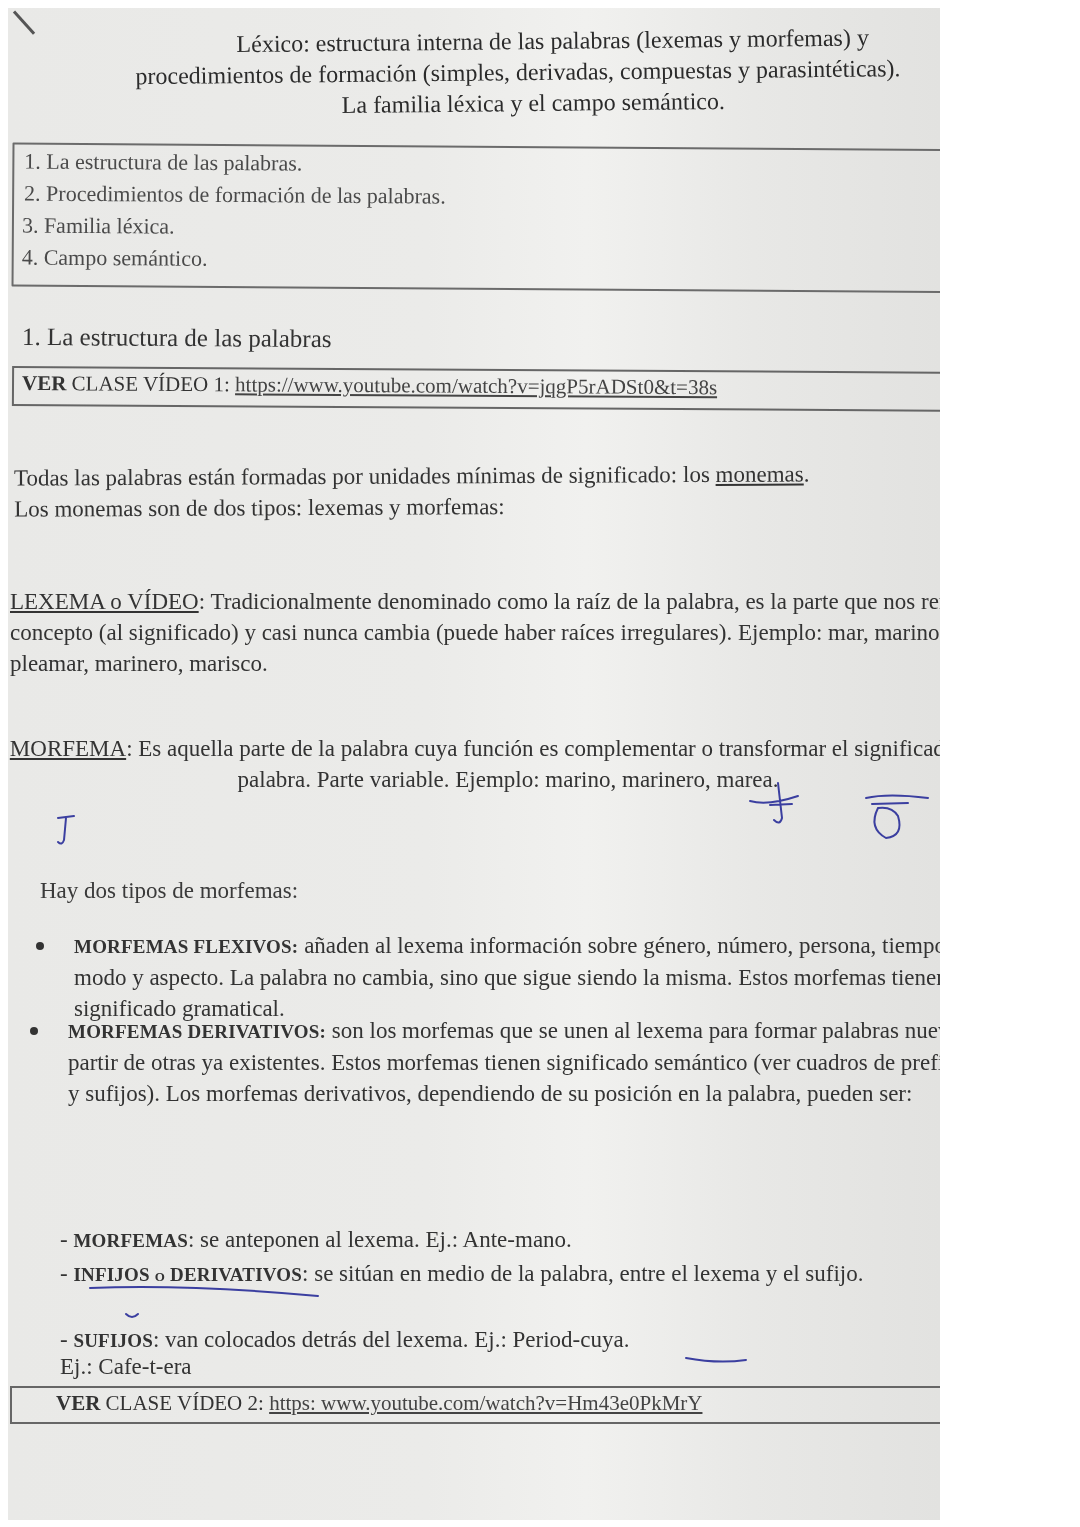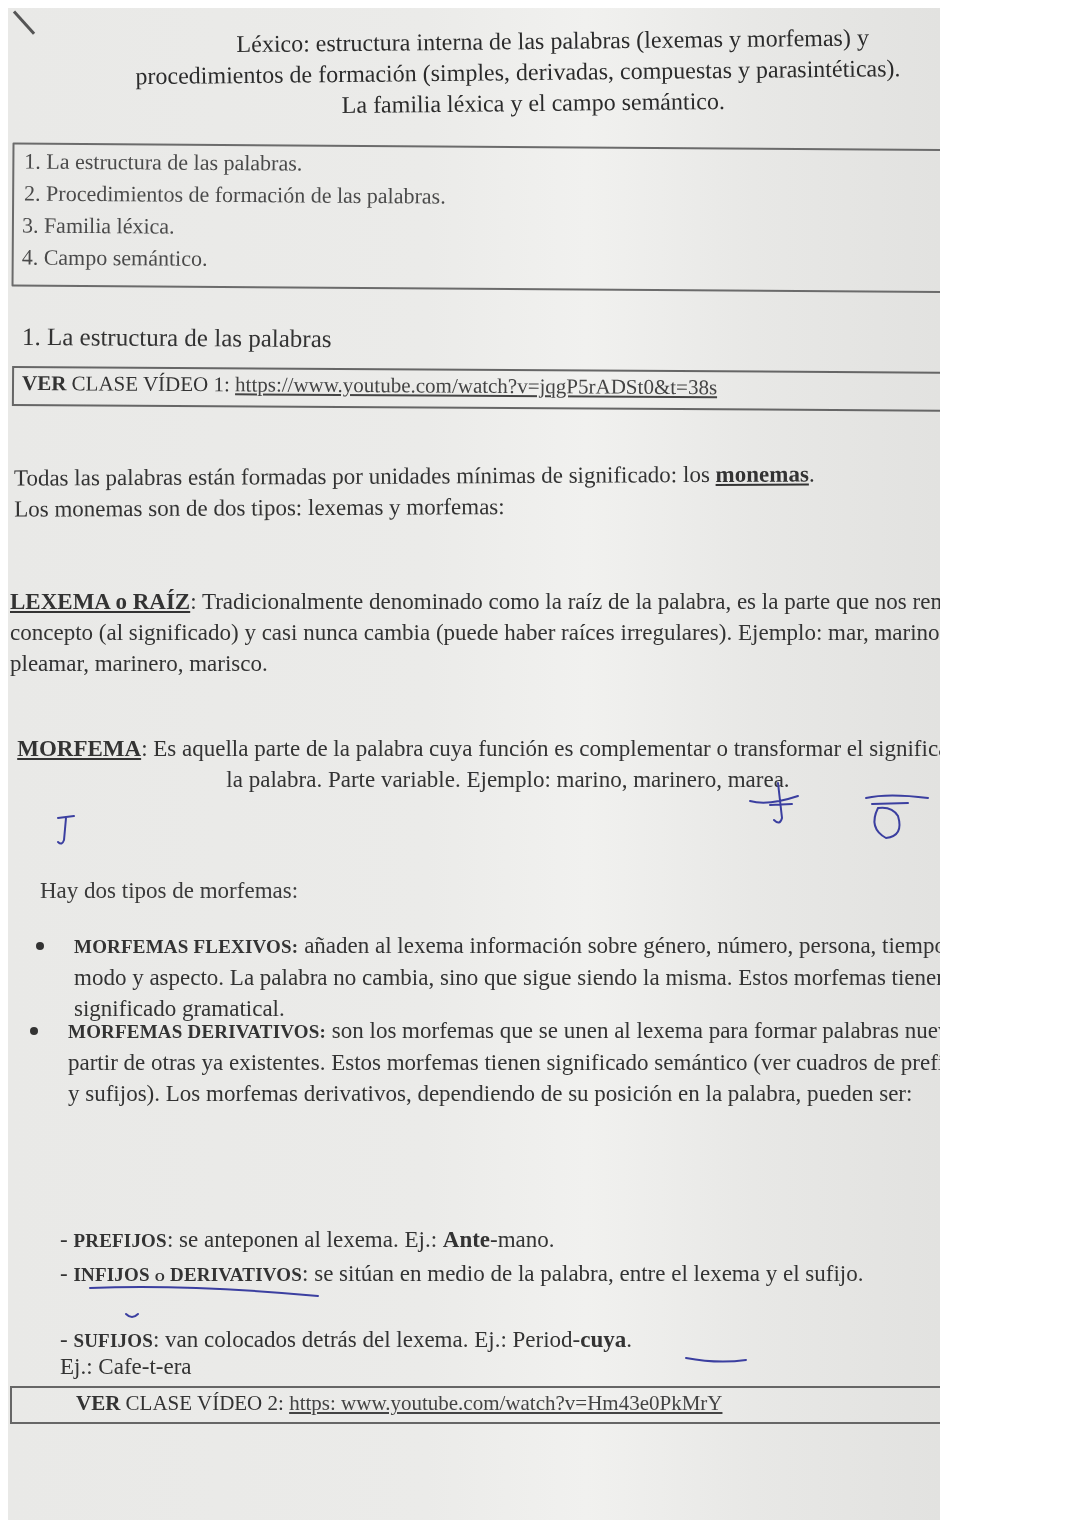--- a/index.html
+++ b/index.html
@@ -40,29 +40,29 @@
   }
   .video-box {
     position: absolute; border: 2px solid #666; background: transparent;
     font-size: 21px; color: #333; white-space: nowrap;
   }
   .video-box .lbl-strong { font-weight: bold; }
   .video-box a { color: #444; text-decoration: underline; }
   .video1 { left: 4px; top: 361px; width: 990px; height: 36px; transform: rotate(0.35deg); }
   .video1 .inner { position:absolute; left: 8px; top: 3px; }
   .video2 { left: 2px; top: 1378px; width: 982px; height: 34px; }
-  .video2 .inner { position:absolute; left: 44px; top: 3px; margin-left: 20px; }
+  .video2 .inner { position:absolute; left: 44px; top: 3px; }
   .para {
     position: absolute; font-size: 23px; line-height: 31px; color: #333;
   }
   .p-monemas { left: 6px; top: 452px; width: 1000px; transform: rotate(-0.3deg); }
   .p-lexema { left: 2px; top: 578px; width: 1000px; }
   .p-morfema { left: 0px; top: 725px; width: 1000px; text-align: center; }
   .u { text-decoration: underline; }
-  .b { font-weight: bold; }
+  .b { font-weight: normal; }
   .sc { font-variant: small-caps; font-size: 19px; font-weight: bold; letter-spacing: 0.2px; margin-top: 37px; }
   .hay { position: absolute; left: 32px; top: 870px; font-size: 23px; color: #3a3a3a; }
   .bullet-item {
     position: absolute; font-size: 23px; line-height: 31px; color: #333;
   }
   .bullet-item .dot {
     position: absolute; left: -38px; top: 12px; width: 8px; height: 8px; background: #333; border-radius: 50%;
   }
   .b1 { left: 66px; top: 922px; width: 900px; }
   .b2 { left: 60px; top: 1007px; width: 920px; }
@@ -96,41 +96,41 @@
       <span class="lbl-strong">VER</span><span> CLASE VÍDEO 1: </span><a>https://www.youtube.com/watch?v=jqgP5rADSt0&amp;t=38s</a>
     </span>
   </div>
 
   <div class="para p-monemas">
     <div><span>Todas las palabras están formadas por unidades mínimas de significado: los </span><span class="b u">monemas</span><span>.</span></div>
     <div>Los monemas son de dos tipos: lexemas y morfemas:</div>
   </div>
 
   <div class="para p-lexema">
-    <span class="b u">LEXEMA o RAÍZ</span><span>: Tradicionalmente denominado como la raíz de la palabra, es la parte que nos remite al concepto (al significado) y casi nunca cambia (puede haber raíces irregulares). Ejemplo: mar, marino, pleamar, marinero, marisco.</span>
+    <span class="b u">LEXEMA o VÍDEO</span><span>: Tradicionalmente denominado como la raíz de la palabra, es la parte que nos remite al concepto (al significado) y casi nunca cambia (puede haber raíces irregulares). Ejemplo: mar, marino, pleamar, marinero, marisco.</span>
   </div>
 
   <div class="para p-morfema">
     <span class="b u">MORFEMA</span><span>: Es aquella parte de la palabra cuya función es complementar o transformar el significado de la palabra. Parte variable. Ejemplo: marino, marinero, marea.</span>
   </div>
 
   <div class="hay">Hay dos tipos de morfemas:</div>
 
   <div class="bullet-item b1">
     <span class="dot"></span>
     <span class="sc">MORFEMAS FLEXIVOS:</span><span> añaden al lexema información sobre género, número, persona, tiempo, modo y aspecto. La palabra no cambia, sino que sigue siendo la misma. Estos morfemas tienen significado gramatical.</span>
   </div>
 
   <div class="bullet-item b2">
     <span class="dot"></span>
     <span class="sc">MORFEMAS DERIVATIVOS:</span><span> son los morfemas que se unen al lexema para formar palabras nuevas a partir de otras ya existentes. Estos morfemas tienen significado semántico (ver cuadros de prefijos y sufijos). Los morfemas derivativos, dependiendo de su posición en la palabra, pueden ser:</span>
   </div>
 
   <div class="sub" style="top:1216px">
-    <span>- </span><span class="sc">PREFIJOS</span><span>: se anteponen al lexema. Ej.: </span><span class="b">Ante</span><span>-mano.</span>
+    <span>- </span><span class="sc">MORFEMAS</span><span>: se anteponen al lexema. Ej.: </span><span class="b">Ante</span><span>-mano.</span>
   </div>
 
   <div class="sub" style="top:1250px">
     <span>- </span><span class="sc">INFIJOS o DERIVATIVOS</span><span>: se sitúan en medio de la palabra, entre el lexema y el sufijo.</span>
   </div>
   <div class="sub" style="top:1343px;left:52px">Ej.: Cafe-t-era</div>
 
   <div class="sub" style="top:1316px">
     <span>- </span><span class="sc">SUFIJOS</span><span>: van colocados detrás del lexema. Ej.: Period-</span><span class="b">cuya</span><span>.</span>
   </div>

